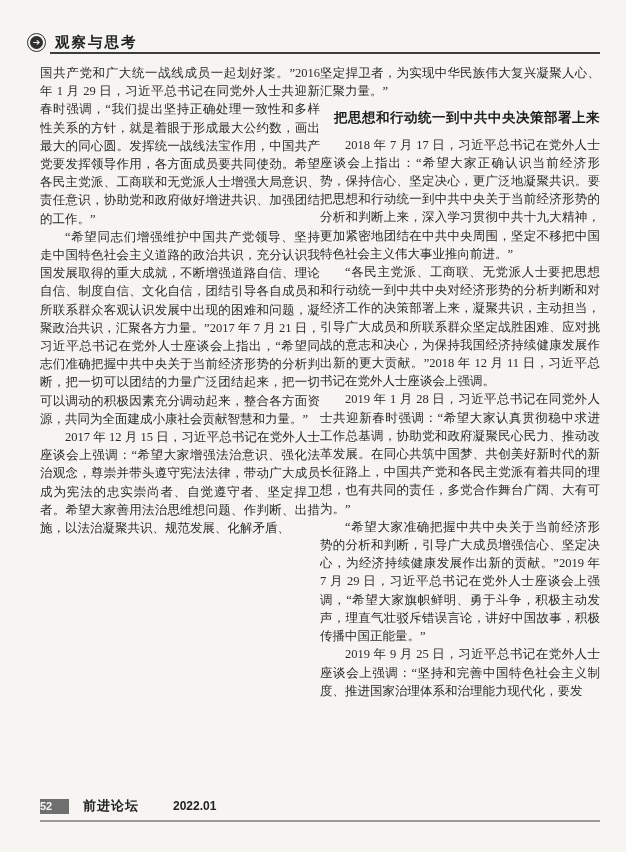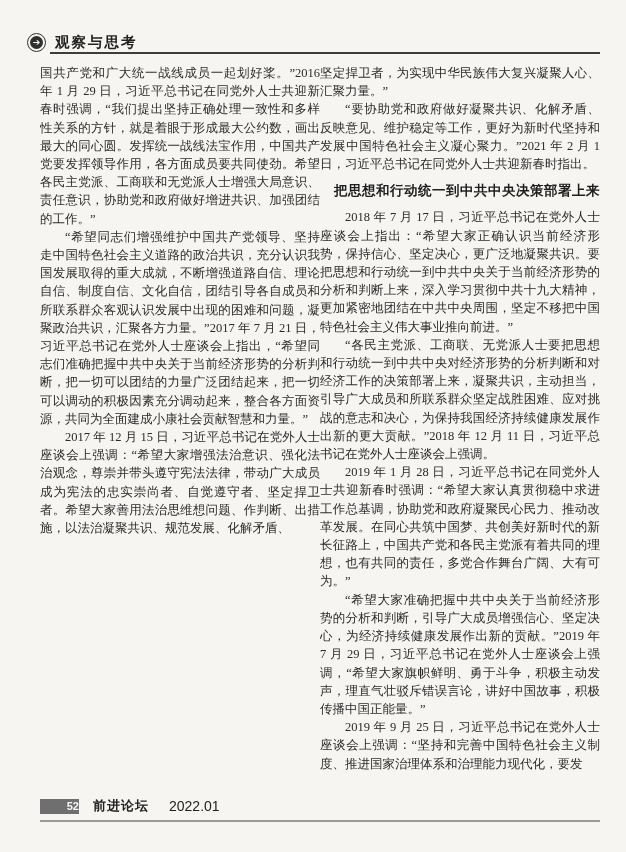--- a/index.html
+++ b/index.html
@@ -63,28 +63,28 @@
   .page-footer {
     position: absolute; left: 40px; right: 26px; bottom: 30px;
   }
   .footer-row {
     display: flex; align-items: center; gap: 14px; padding-bottom: 5px;
   }
   .page-number-box {
     background: #6f6f6f; color: #f7f7f7;
     font-family: "Liberation Sans", "DejaVu Sans", sans-serif;
     font-weight: bold; font-size: 11px;
-    width: 39px; height: 15px; line-height: 15px; text-align: right;
+    width: 29px; height: 15px; line-height: 15px; text-align: left;
     flex: 0 0 auto;
   }
   .journal-name {
     font-weight: bold; font-size: 13px; color: #222; letter-spacing: 1px;
   }
   .issue-label {
-    font-weight: normal; font-size: 14px; color: #222; margin-left: 6px;
+    font-weight: bold; font-size: 12px; color: #222; margin-left: 20px;
     font-family: "Liberation Sans", "DejaVu Sans", sans-serif;
   }
   .footer-rule { height: 2px; background: #9b9b9b; }
 </style>
 </head>
 <body>
 
 <div class="page">
 
   <div class="page-header">
@@ -98,21 +98,20 @@
   <div class="columns">
 
     <div class="col">
       <p>国共产党和广大统一战线成员一起划好桨。”2016 年 1 月 29 日，习近平总书记在同党外人士共迎新春时强调，“我们提出坚持正确处理一致性和多样性关系的方针，就是着眼于形成最大公约数，画出最大的同心圆。发挥统一战线法宝作用，中国共产党要发挥领导作用，各方面成员要共同使劲。希望各民主党派、工商联和无党派人士增强大局意识、责任意识，协助党和政府做好增进共识、加强团结的工作。”</p>
       <p class="indent">“希望同志们增强维护中国共产党领导、坚持走中国特色社会主义道路的政治共识，充分认识我国发展取得的重大成就，不断增强道路自信、理论自信、制度自信、文化自信，团结引导各自成员和所联系群众客观认识发展中出现的困难和问题，凝聚政治共识，汇聚各方力量。”2017 年 7 月 21 日，习近平总书记在党外人士座谈会上指出，“希望同志们准确把握中共中央关于当前经济形势的分析判断，把一切可以团结的力量广泛团结起来，把一切可以调动的积极因素充分调动起来，整合各方面资源，共同为全面建成小康社会贡献智慧和力量。”</p>
       <p class="indent">2017 年 12 月 15 日，习近平总书记在党外人士座谈会上强调：“希望大家增强法治意识、强化法治观念，尊崇并带头遵守宪法法律，带动广大成员成为宪法的忠实崇尚者、自觉遵守者、坚定捍卫者。希望大家善用法治思维想问题、作判断、出措施，以法治凝聚共识、规范发展、化解矛盾、</p>
     </div>
 
     <div class="col">
       <p>坚定捍卫者，为实现中华民族伟大复兴凝聚人心、汇聚力量。”</p>
-      <p class="indent">“要协助党和政府做好凝聚共识、化解矛盾、反映意见、维护稳定等工作，更好为新时代坚持和发展中国特色社会主义凝心聚力。”2021 年 2 月 1 日，习近平总书记在同党外人士共迎新春时指出。</p>
       <h2>把思想和行动统一到中共中央决策部署上来</h2>
       <p class="indent">2018 年 7 月 17 日，习近平总书记在党外人士座谈会上指出：“希望大家正确认识当前经济形势，保持信心、坚定决心，更广泛地凝聚共识。要把思想和行动统一到中共中央关于当前经济形势的分析和判断上来，深入学习贯彻中共十九大精神，更加紧密地团结在中共中央周围，坚定不移把中国特色社会主义伟大事业推向前进。”</p>
       <p class="indent">“各民主党派、工商联、无党派人士要把思想和行动统一到中共中央对经济形势的分析判断和对经济工作的决策部署上来，凝聚共识，主动担当，引导广大成员和所联系群众坚定战胜困难、应对挑战的意志和决心，为保持我国经济持续健康发展作出新的更大贡献。”2018 年 12 月 11 日，习近平总书记在党外人士座谈会上强调。</p>
       <p class="indent">2019 年 1 月 28 日，习近平总书记在同党外人士共迎新春时强调：“希望大家认真贯彻稳中求进工作总基调，协助党和政府凝聚民心民力、推动改革发展。在同心共筑中国梦、共创美好新时代的新长征路上，中国共产党和各民主党派有着共同的理想，也有共同的责任，多党合作舞台广阔、大有可为。”</p>
       <p class="indent">“希望大家准确把握中共中央关于当前经济形势的分析和判断，引导广大成员增强信心、坚定决心，为经济持续健康发展作出新的贡献。”2019 年 7 月 29 日，习近平总书记在党外人士座谈会上强调，“希望大家旗帜鲜明、勇于斗争，积极主动发声，理直气壮驳斥错误言论，讲好中国故事，积极传播中国正能量。”</p>
       <p class="indent">2019 年 9 月 25 日，习近平总书记在党外人士座谈会上强调：“坚持和完善中国特色社会主义制度、推进国家治理体系和治理能力现代化，要发</p>
     </div>
 
   </div>
 

